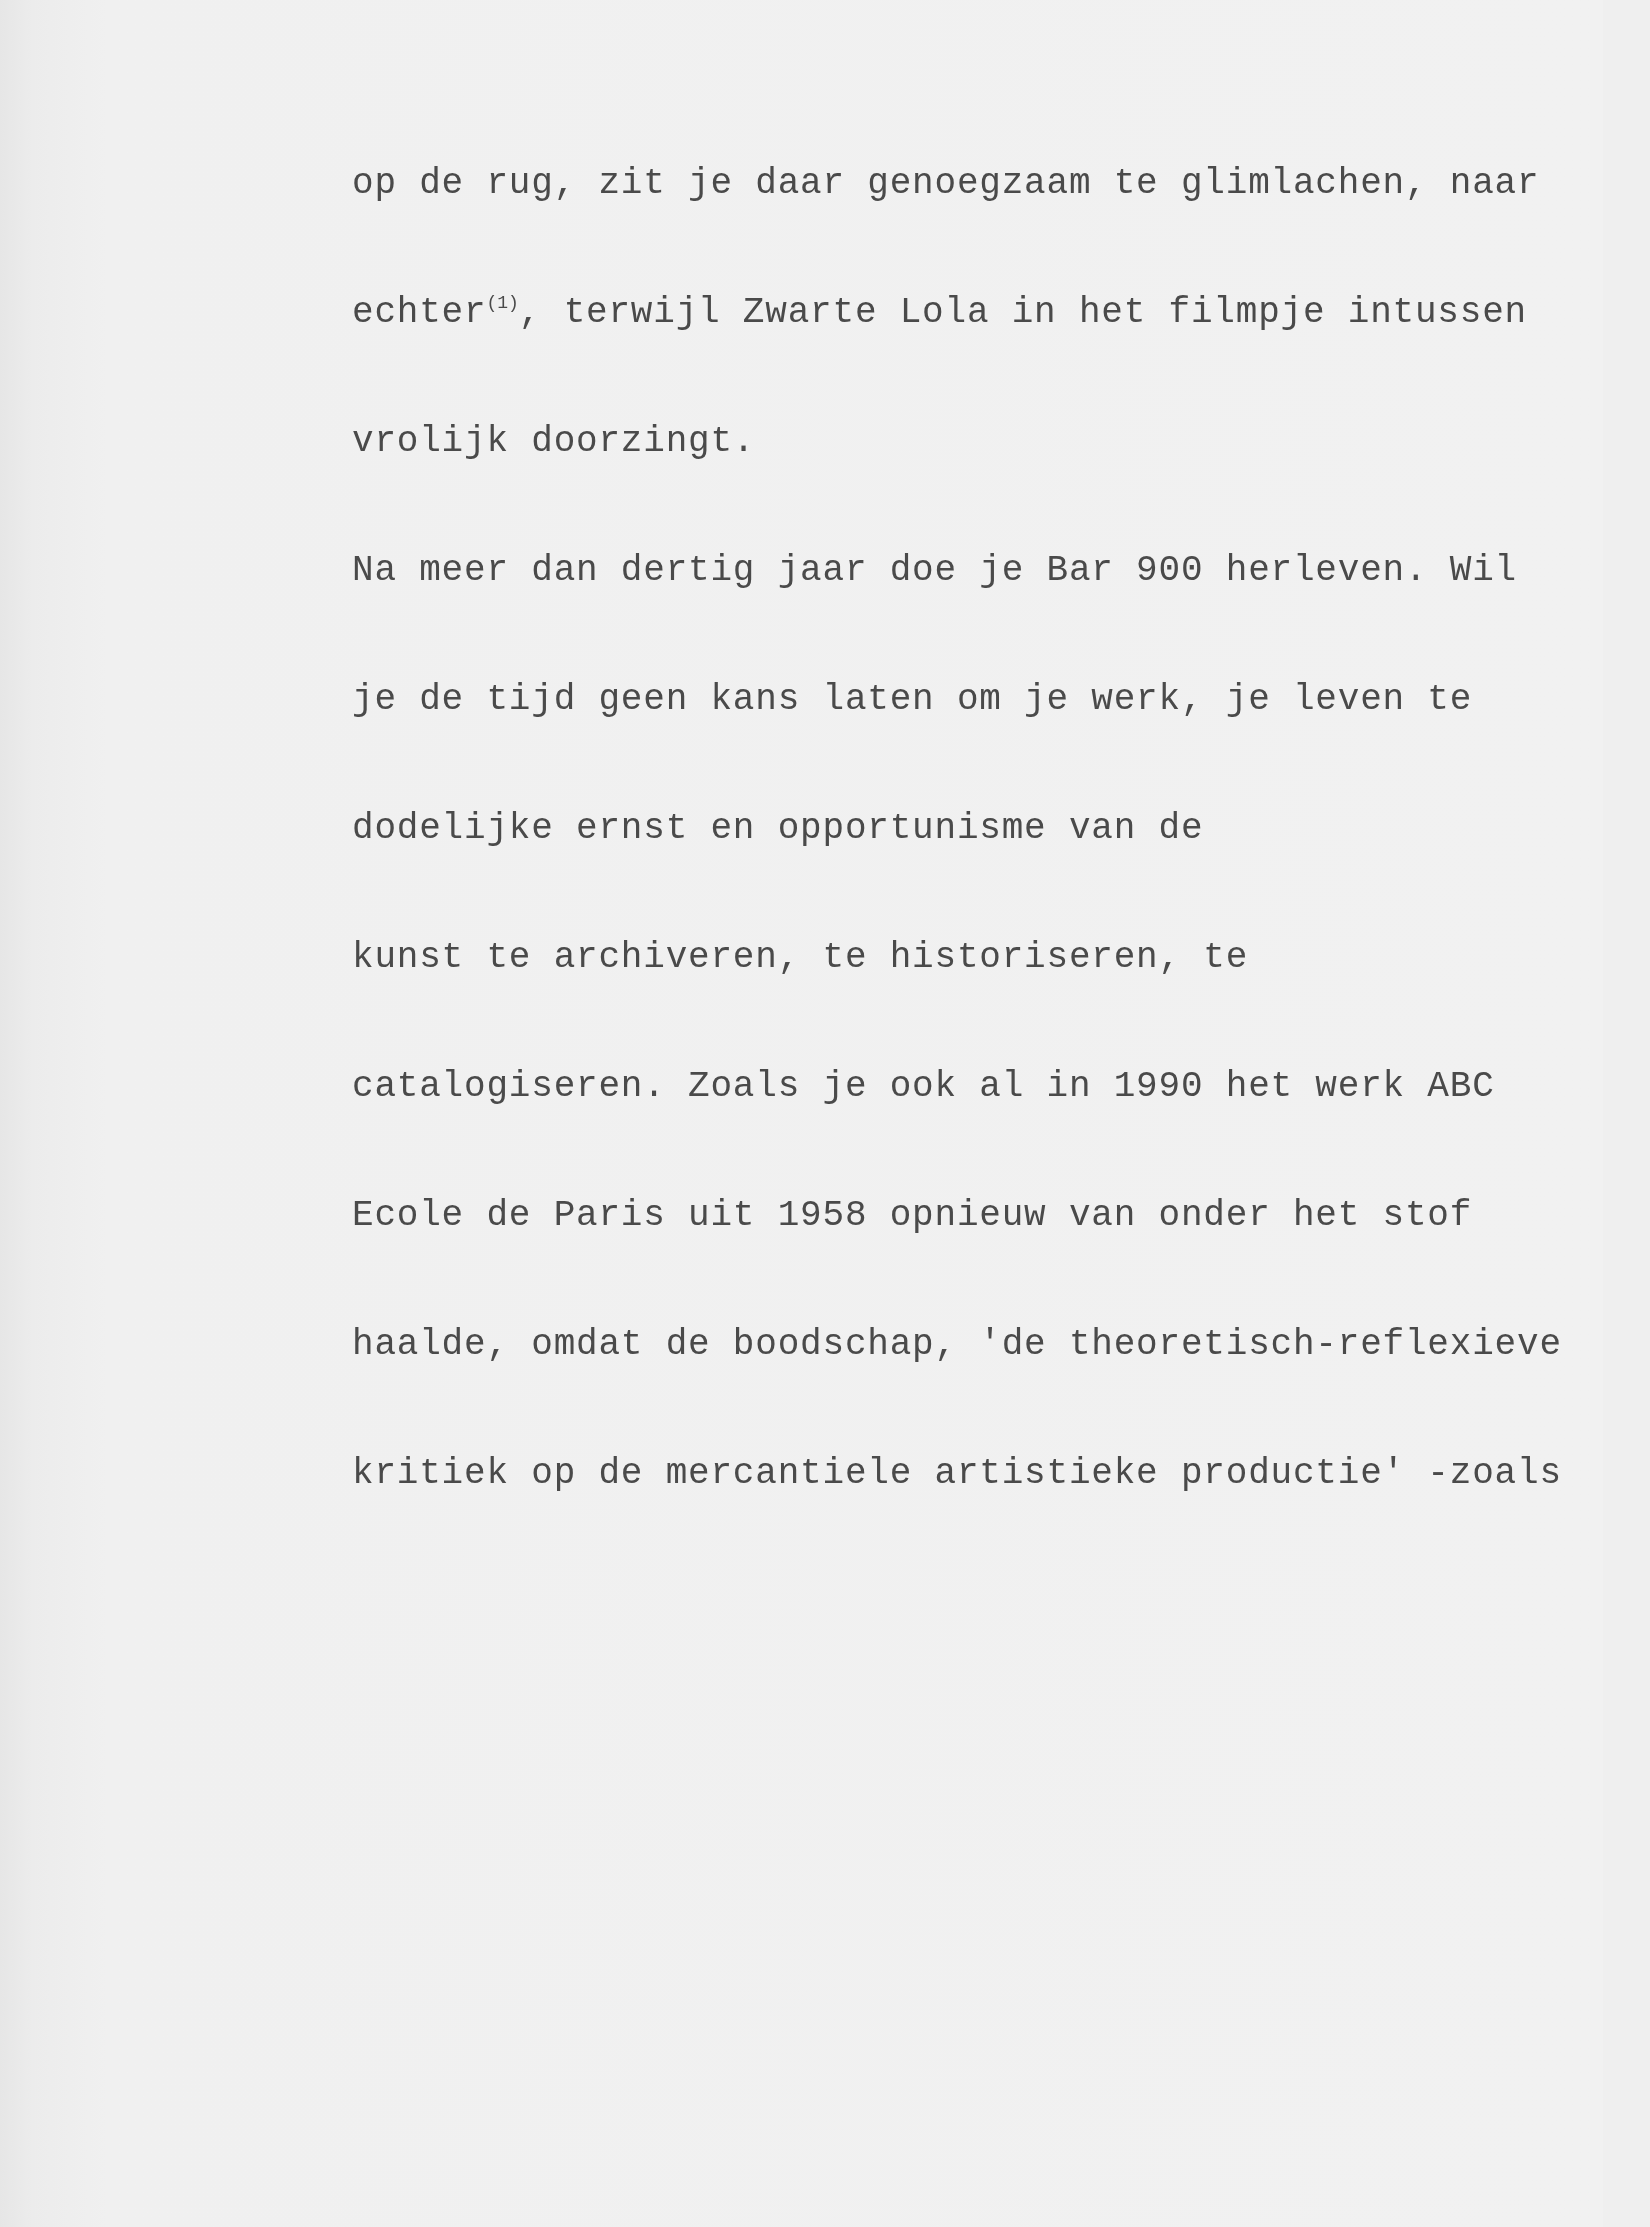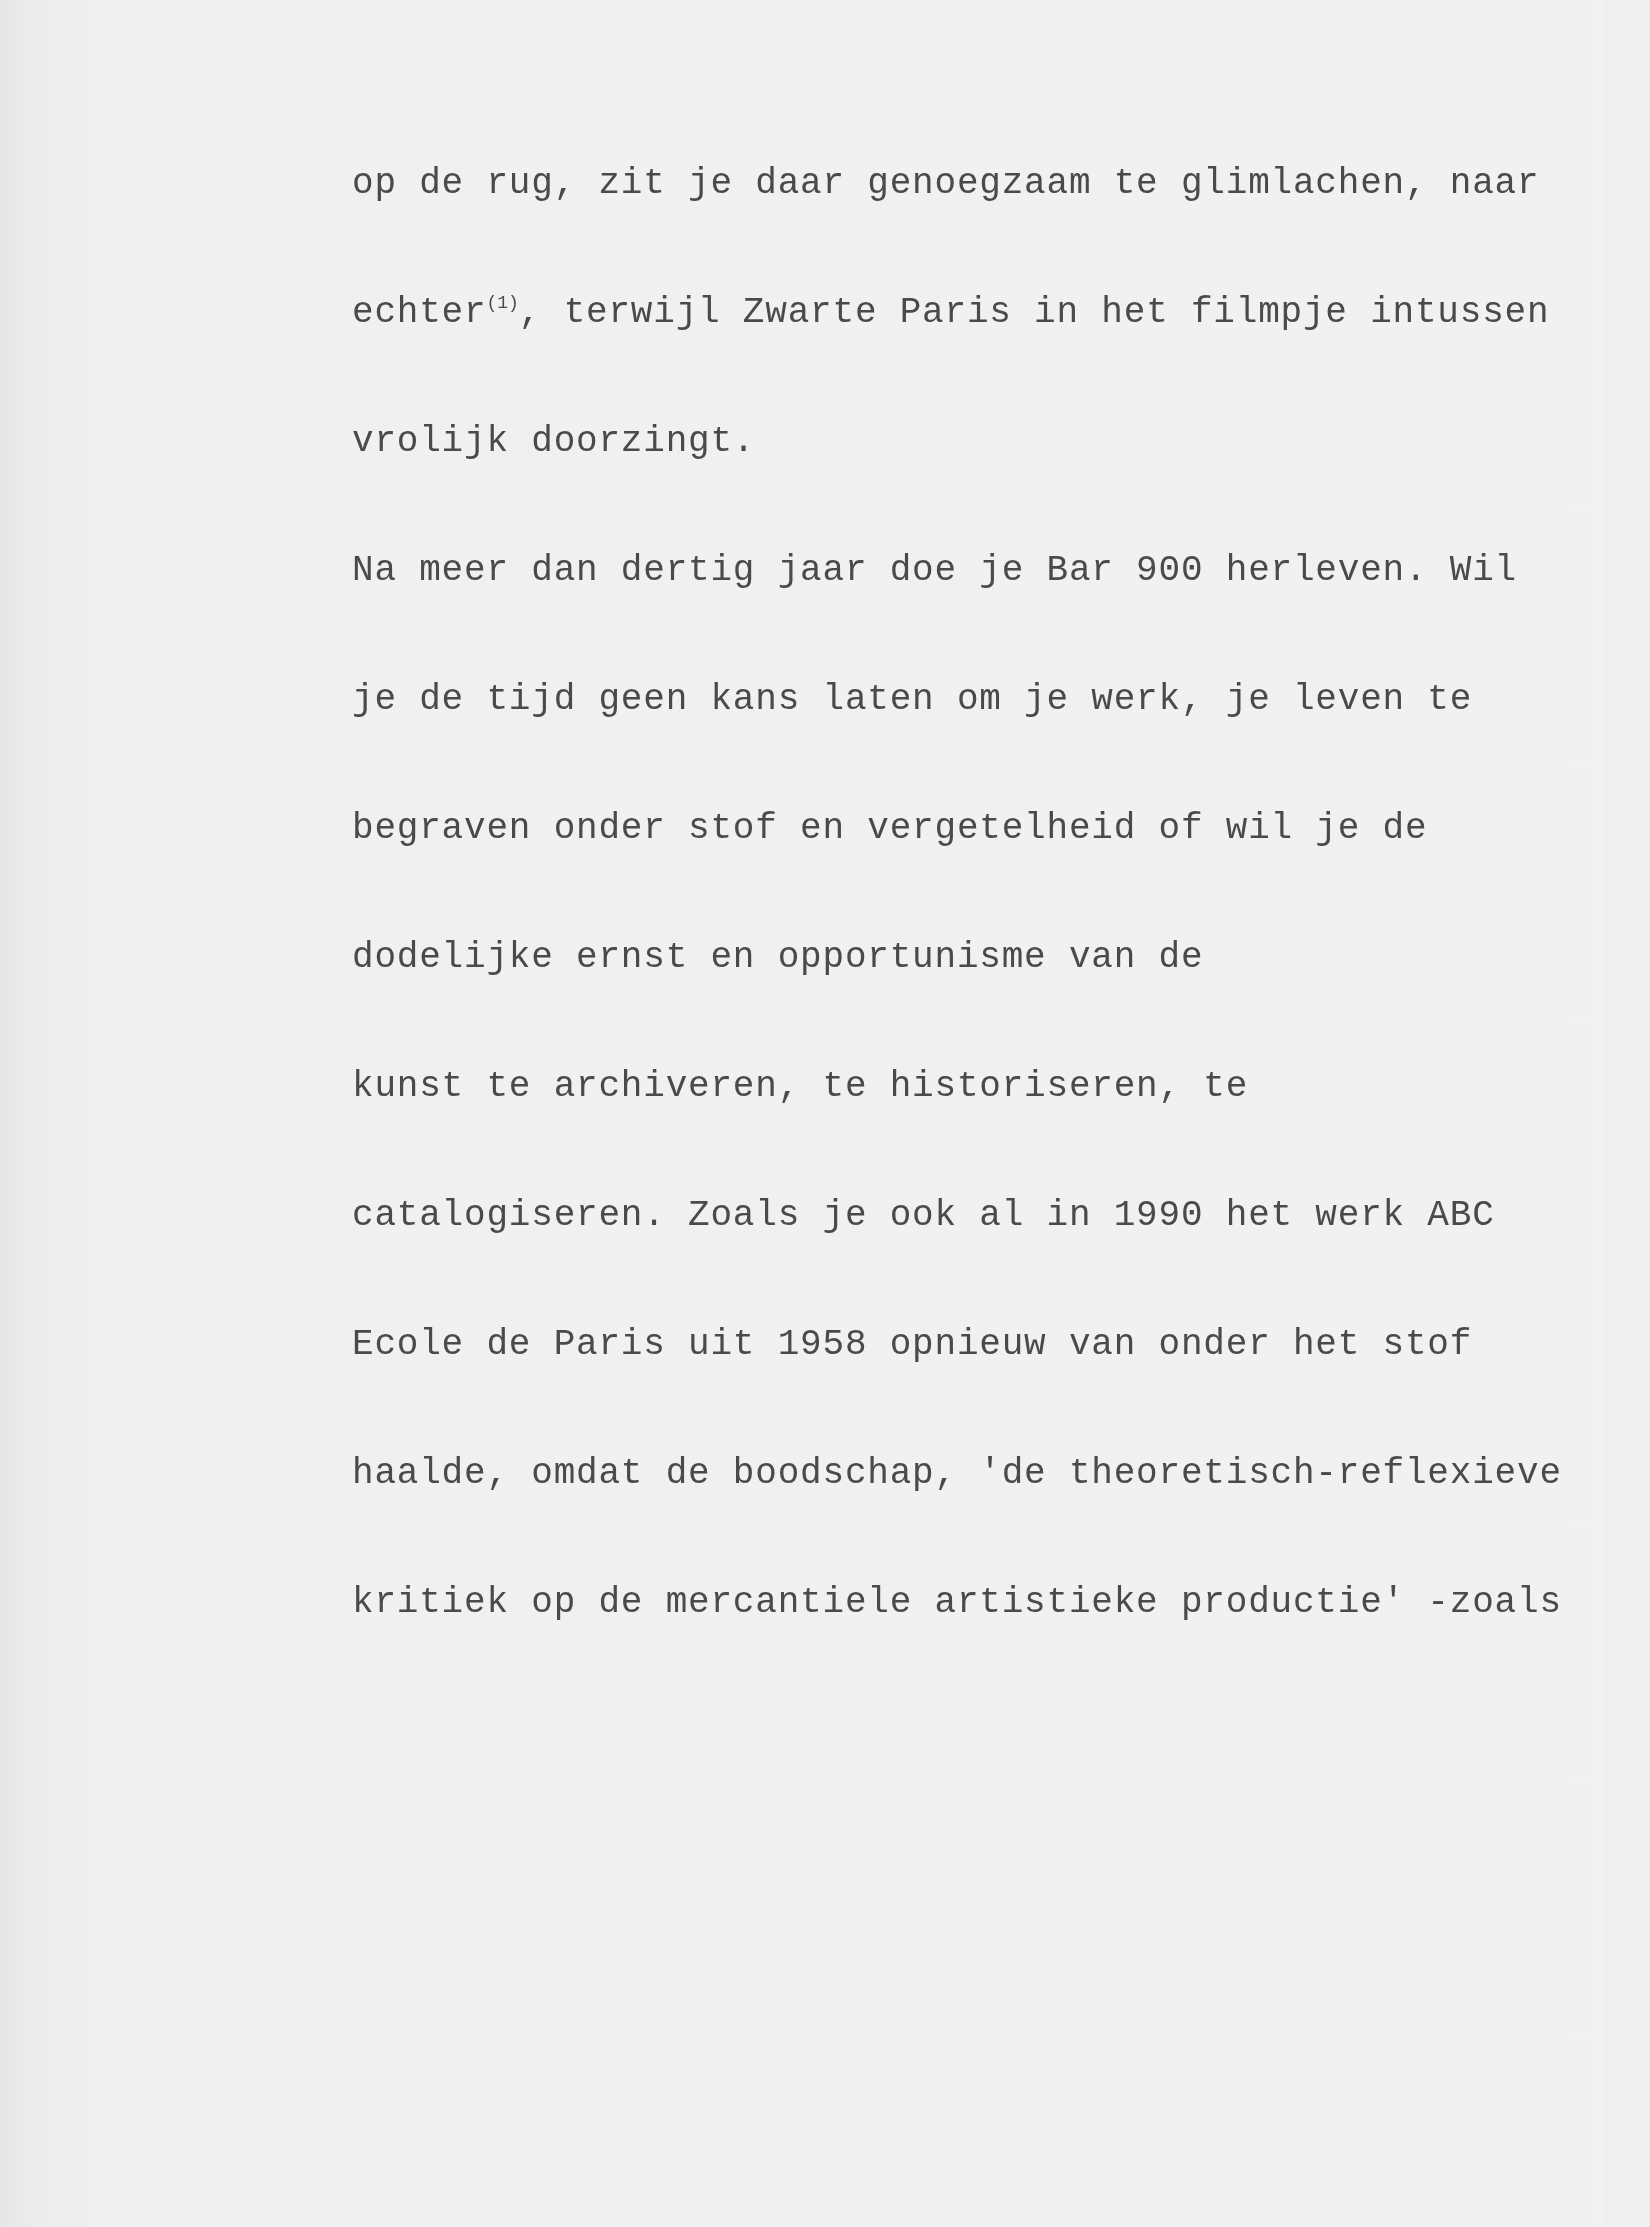--- a/index.html
+++ b/index.html
@@ -43,25 +43,24 @@
       letter-spacing: 0;
       line-height: 0;
     }
   </style>
 </head>
 <body>
 
 <div class="page">
   <div class="text-block">
     <span class="line">op de rug, zit je daar genoegzaam te glimlachen, naar</span>
-    <span class="line"><span>echter</span><sup class="fn">(1)</sup><span>, terwijl Zwarte Paris in het filmpje intussen</span></span>
+    <span class="line"><span>echter</span><sup class="fn">(1)</sup><span>, terwijl Zwarte Lola in het filmpje intussen</span></span>
     <span class="line">vrolijk doorzingt.</span>
     <span class="line">Na meer dan dertig jaar doe je Bar 900 herleven. Wil</span>
     <span class="line">je de tijd geen kans laten om je werk, je leven te</span>
-    <span class="line">begraven onder stof en vergetelheid of wil je de</span>
     <span class="line">dodelijke ernst en opportunisme van de</span>
     <span class="line">kunst te archiveren, te historiseren, te</span>
     <span class="line">catalogiseren. Zoals je ook al in 1990 het werk ABC</span>
     <span class="line">Ecole de Paris uit 1958 opnieuw van onder het stof</span>
     <span class="line">haalde, omdat de boodschap, 'de theoretisch-reflexieve</span>
     <span class="line">kritiek op de mercantiele artistieke productie' -zoals</span>
     
     
     
     

